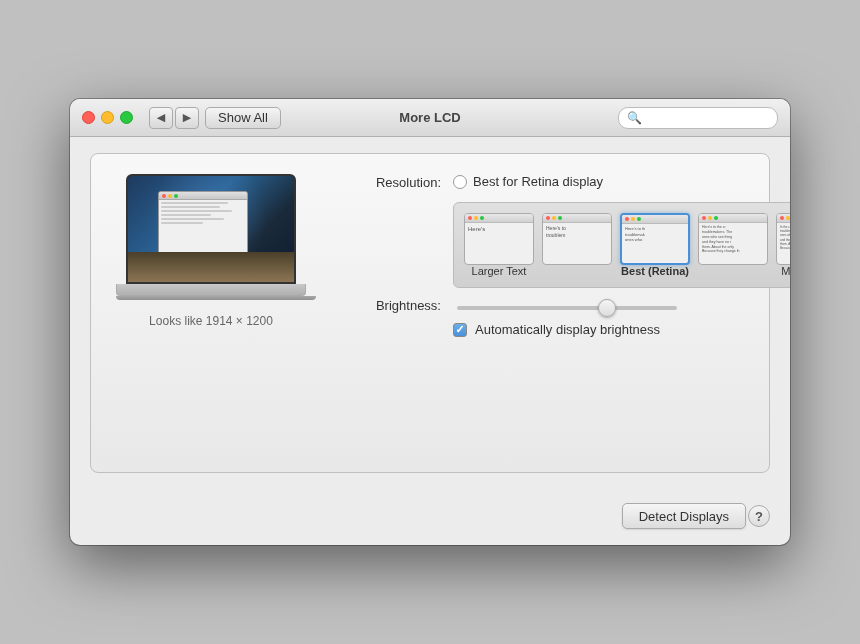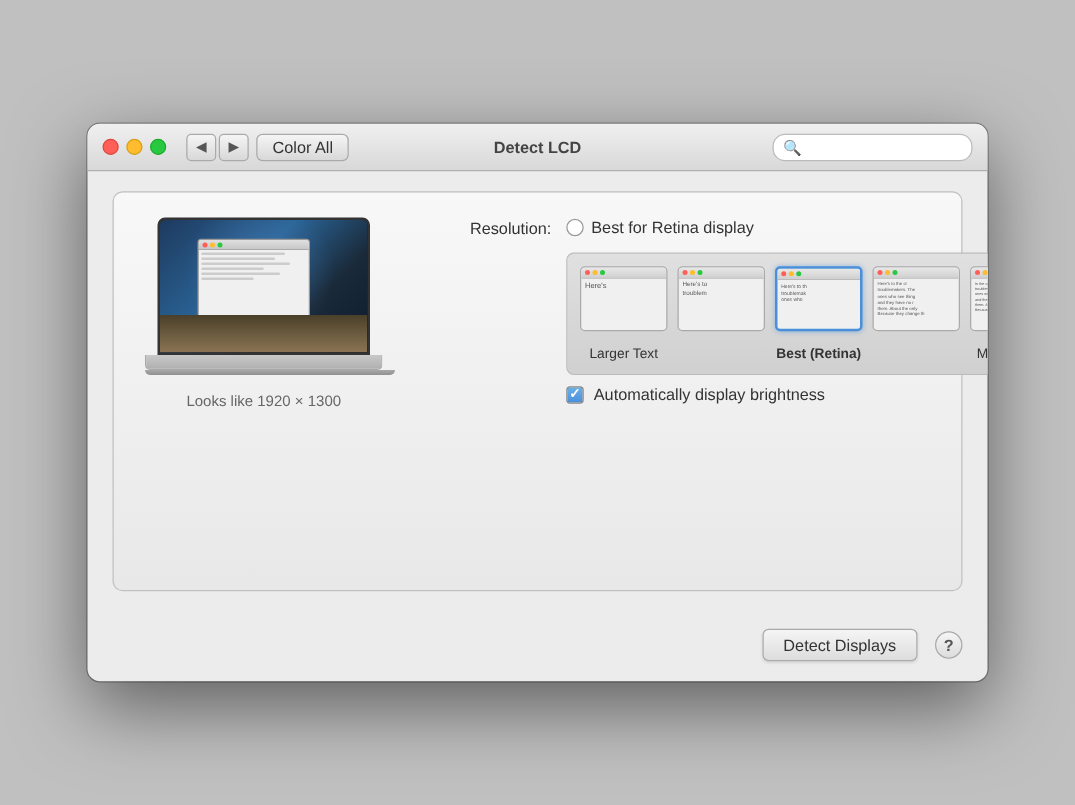--- a/index.html
+++ b/index.html
@@ -357,21 +357,21 @@
       display: flex;
       gap: 8px;
       margin-bottom: 8px;
       margin-left: 112px;
     }
 
     .thumb-item {
       display: flex;
       flex-direction: column;
       align-items: center;
-      gap: 12px;
+      gap: 0;
     }
 
     .thumb-preview {
       width: 70px;
       height: 52px;
       border-radius: 4px;
       border: 1px solid #aaa;
       background: #f0f0f0;
       overflow: hidden;
       position: relative;
@@ -487,21 +487,21 @@
       font-size: 13px;
       color: #333;
     }
 
     
     .bottom-bar {
       display: flex;
       justify-content: flex-end;
       align-items: center;
       padding: 14px 20px 16px 20px;
-      gap: 14px;
+      gap: 2px;
     }
 
     .detect-btn {
       background: linear-gradient(to bottom, #f5f5f5, #ddd);
       border: 1px solid #aaa;
       border-radius: 5px;
       padding: 4px 16px;
       font-size: 13px;
       cursor: pointer;
       color: #333;
@@ -535,23 +535,23 @@
     <div class="traffic-lights">
       <div class="traffic-light tl-close"></div>
       <div class="traffic-light tl-min"></div>
       <div class="traffic-light tl-max"></div>
     </div>
     <div class="nav-buttons">
       <div class="nav-btn">◀</div>
       <div class="nav-btn">▶</div>
     </div>
     <div class="show-all-btn">
-      <span>Color All</span>
+      <span>Show All</span>
     </div>
-    <div class="window-title">Detect LCD</div>
+    <div class="window-title">More LCD</div>
     <div class="search-bar">
       <span class="search-icon-svg">🔍</span>
       <input class="search-input" type="text" style="">
     </div>
   </div>
 
   <div class="content">
 
 
     <div class="main-panel">
@@ -574,21 +574,21 @@
                     <div class="fake-line" style="width:60%;"></div>
                     <div class="fake-line" style="width:75%;"></div>
                     <div class="fake-line" style="width:50%;"></div>
                   </div>
                 </div>
               </div>
             </div>
             <div class="laptop-base"></div>
             <div class="laptop-bottom"></div>
           </div>
-          <div class="looks-like">Looks like 1920 × 1300</div>
+          <div class="looks-like">Looks like 1914 × 1200</div>
         </div>
 
         <div class="settings-area">
 
           <div class="resolution-row">
             <div class="setting-label">Resolution:</div>
             <div class="radio-group">
               <div class="radio-row">
                 <div class="radio-circle"></div>
                 <span>Best for Retina display</span>
@@ -664,20 +664,26 @@
                 <div class="thumb-content">
                   <div style="font-size:3px;color:#555;line-height:1.4;">In the crazy ones<br>troublemakers. The m<br>ones who see things d<br>and they have no resp<br>them. About the only<br>Because they change th</div>
                 </div>
               </div>
               <div class="thumb-label">More Space</div>
             </div>
 
           </div>
 
 
+          <div class="brightness-row">
+            <div class="setting-label">Brightness:</div>
+            <div class="slider-container">
+              <input type="range" min="0" max="100" value="70" style="">
+            </div>
+          </div>
 
           <div class="auto-brightness-row">
             <div class="checkbox-wrapper">
               <span class="checkmark">✓</span>
             </div>
             <span class="auto-label">Automatically display brightness</span>
           </div>
 
         </div>
       </div>

